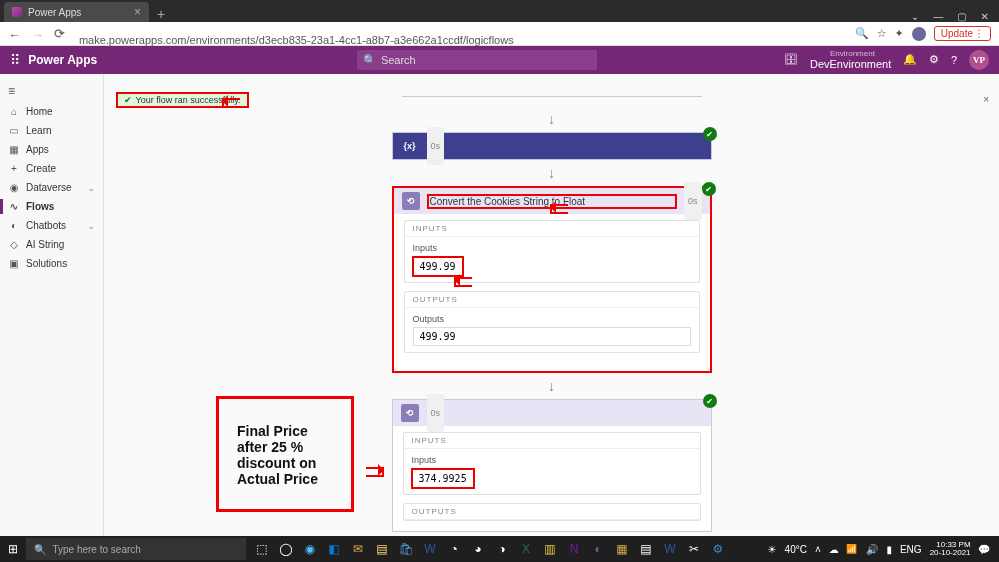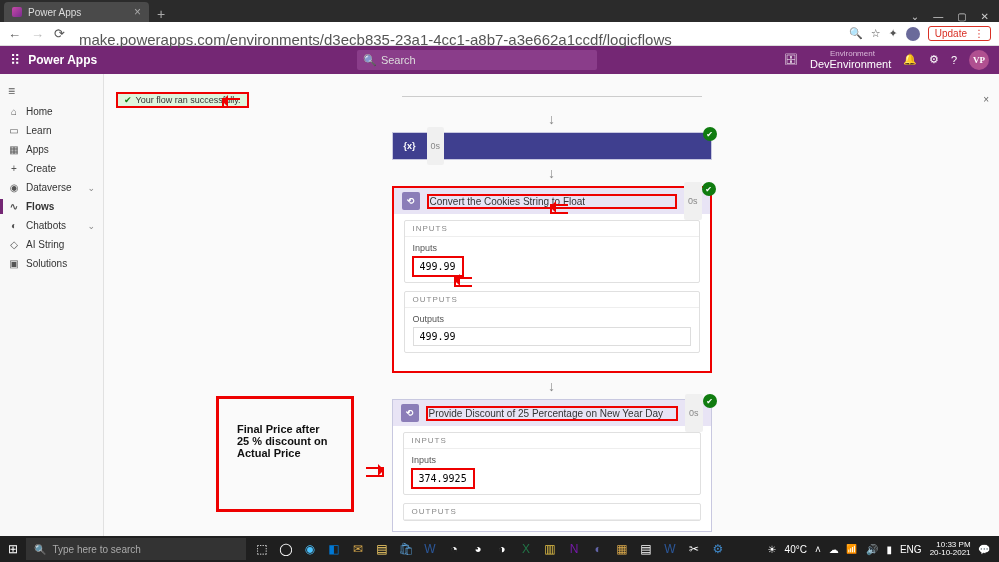--- a/index.html
+++ b/index.html
@@ -7,23 +7,23 @@
 
 
 .browser-tabs { height:22px; background:#2b2b2b; display:flex; align-items:flex-end; padding-left:4px; }
 .tab { height:20px; background:#4a4a4a; color:#ddd; font-size:10px; display:flex; align-items:center; padding:0 8px; border-radius:4px 4px 0 0; width:145px; gap:6px; }
 .tab-favicon { width:10px; height:10px; background:linear-gradient(135deg,#c74aa8,#7a2b8f); border-radius:2px; }
 .tab-close { margin-left:auto; font-size:12px; color:#aaa; }
 .new-tab { color:#aaa; padding:0 8px; font-size:14px; }
 .win-ctrls { margin-left:auto; display:flex; gap:14px; padding:0 10px; color:#ccc; font-size:10px; }
 .addr-bar { height:24px; background:#fff; border-bottom:1px solid #ddd; display:flex; align-items:center; padding:0 8px; gap:10px; }
 .nav-btn { color:#555; font-size:13px; }
-.url-box { flex:1; font-size:15px; color:#555; padding-left:4px;margin-top:12px; }
+.url-box { flex:1; font-size:11px; color:#555; padding-left:4px;margin-top:12px; }
 .addr-right { display:flex; align-items:center; gap:8px; }
-.update-btn { border:1px solid #d93025; color:#d93025; font-size:10px; padding:1px 6px; border-radius:3px; display:flex; align-items:center; gap:7px; }
+.update-btn { border:1px solid #d93025; color:#d93025; font-size:10px; padding:1px 6px; border-radius:3px; display:flex; align-items:center; gap:1px; }
 
 
 .pa-header { height:28px; background:#742774; color:#fff; display:flex; align-items:center; padding:0 10px; font-size:12px; }
 .waffle { font-size:14px; margin-right:10px; letter-spacing:-2px; }
 .pa-brand { font-weight:600; }
 .pa-search { margin-left:260px; width:240px; height:20px; background:#8a3d8a; border-radius:2px; display:flex; align-items:center; padding:0 6px; color:#ddd; font-size:11px; gap:4px; }
 .pa-right { margin-left:auto; display:flex; align-items:center; gap:12px; font-size:11px; }
 .env { display:flex; flex-direction:column; line-height:1.1; }
 .env-lbl { font-size:8px; color:#d8b8d8;margin-left:20px; }
 .avatar { width:20px; height:20px; border-radius:50%; background:#b05090; display:flex; align-items:center; justify-content:center; font-size:9px; font-weight:600;font-family:Liberation Serif, serif; }
@@ -79,21 +79,21 @@
 .io-section { border:1px solid #e0e0e0; border-radius:2px; margin-bottom:8px; }
 .io-header { font-size:8px; letter-spacing:1px; color:#888; padding:3px 8px; border-bottom:1px solid #eee; }
 .io-content { padding:6px 8px; }
 .io-label { font-size:9px; color:#555; margin-bottom:3px; }
 .io-value { font-family:Consolas,monospace; font-size:10px; background:#fff; border:1px solid #ddd; padding:3px 6px; }
 
 .red-outline { outline:2px solid #e00; outline-offset:-1px; }
 .red-outline-thick { border:2.5px solid #e00 !important; }
 
 
-.anno-box { position:absolute; border:3px solid #e00; padding:24px 18px; font-size:11px; font-weight:700; color:#111; text-align:left; background:#fafafa; }
+.anno-box { position:absolute; border:3px solid #e00; padding:24px 18px; font-size:14px; font-weight:700; color:#111; text-align:left; background:#fafafa; }
 
 
 .taskbar { position:absolute; left:0; right:0; bottom:0; height:26px; background:#1f1f1f; display:flex; align-items:center; color:#fff; font-size:10px; }
 .start { width:26px; display:flex; justify-content:center; font-size:12px; }
 .task-search { display:flex; align-items:center; gap:6px; background:#333; height:22px; width:220px; padding:0 8px; color:#aaa; font-size:10px; }
 .task-icons { display:flex; gap:4px; padding:0 6px; }
 .task-ico { width:20px; height:20px; display:flex; align-items:center; justify-content:center; font-size:12px; }
 .tray { margin-left:auto; display:flex; align-items:center; gap:8px; padding:0 8px; }
 .tray-time { text-align:right; line-height:1; font-size:8px; }
 </style>
@@ -260,21 +260,20 @@
     <div class="arrow arrow-left" style="position:absolute; left:158px; top:105px;"></div>
 
     <div class="arrow arrow-left" style="position:absolute; left:62px; top:178px;"></div>
 
     <div class="flow-arrow">↓</div>
 
     <div class="card">
       <div class="check-badge">✔</div>
       <div class="card-head purple-light">
         <div class="step-icon">⟲</div>
-        <div class="step-title red-outline" style="padding:1px 2px;">Provide Discount of 25 Percentage on New Year Day</div>
         <div class="step-time">0s</div>
       </div>
       <div class="card-body">
         <div class="io-section">
           <div class="io-header">INPUTS</div>
           <div class="io-content">
             <div class="io-label">Inputs</div>
             <div class="io-value red-outline" style="display:inline-block;">374.9925</div>
           </div>
         </div>

